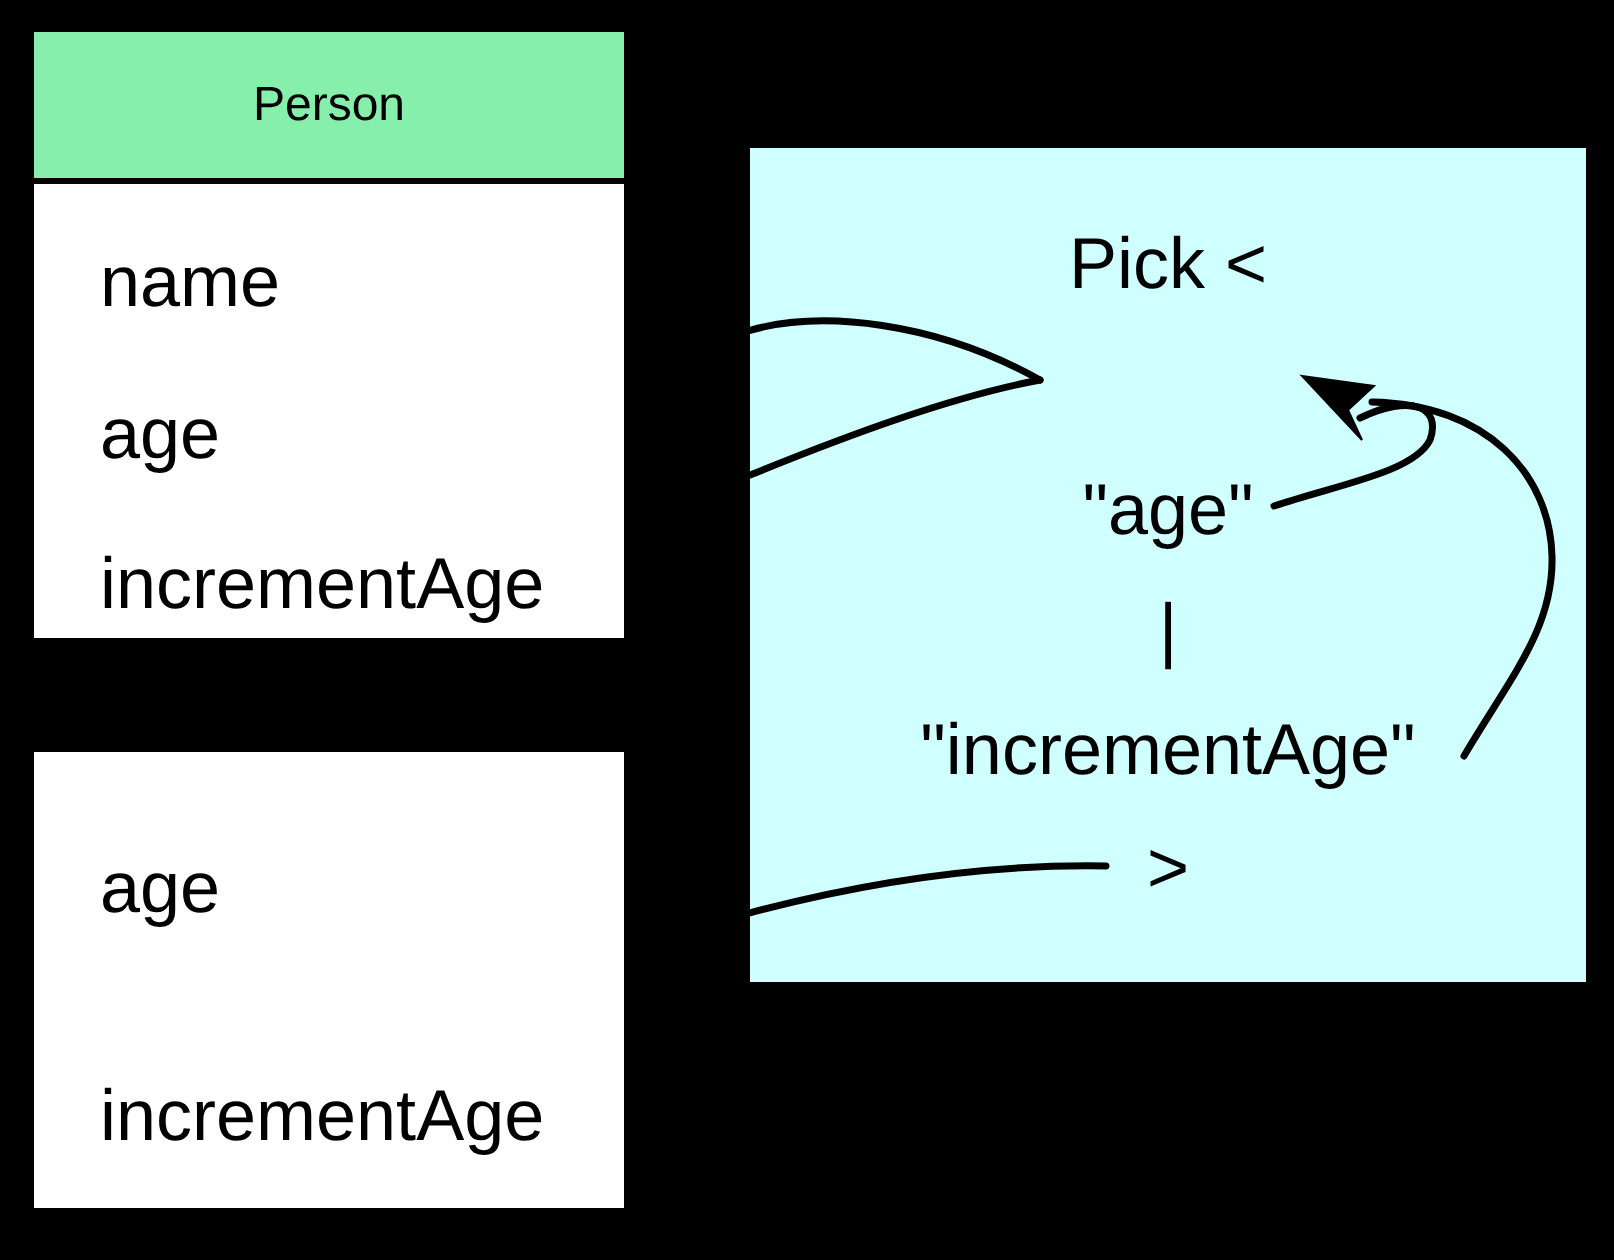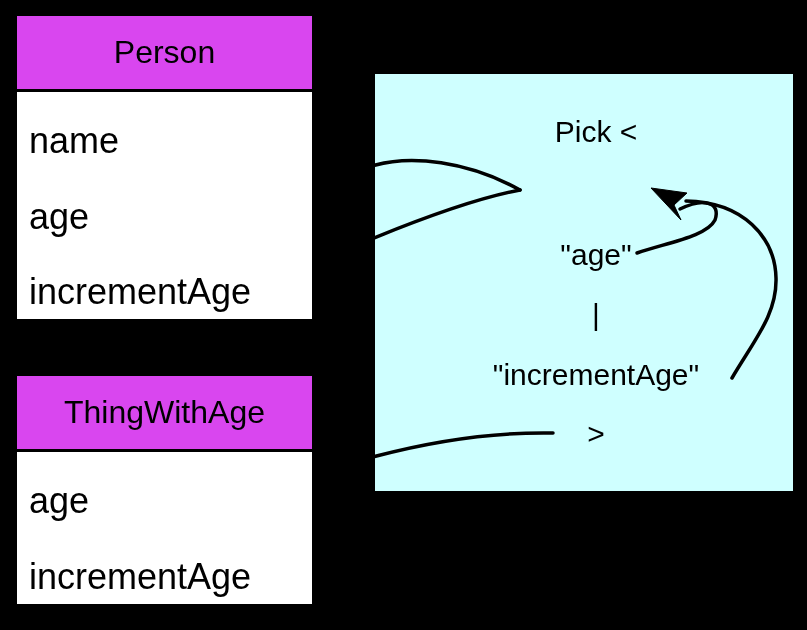--- a/index.html
+++ b/index.html
@@ -24,57 +24,57 @@
     background: #ffffff;
     display: flex;
     flex-direction: column;
   }
   #person-box   { left: 14px;  top: 13px;  width: 301px; height: 309px; }
   #thing-box    { left: 14px;  top: 373px; width: 301px; height: 234px; }
 
   .class-header {
     height: 73px;
     flex: 0 0 73px;
-    background: #d946ef;
+    background: #86efac;
     border-bottom: 3px solid #000000;
     display: flex;
     align-items: center;
     justify-content: center;
-    font-size: 32px;
+    font-size: 24px;
   }
   .class-fields {
     flex: 1;
     display: flex;
     flex-direction: column;
   }
   .class-field {
     flex: 1;
     display: flex;
     align-items: center;
-    padding-left: 12px;
+    padding-left: 33px;
     font-size: 36px;
     margin-top: 22px;
   }
 
   
   #pick-panel {
     position: absolute;
     left: 375px;
     top: 74px;
     width: 418px;
     height: 417px;
     background: #cfffff;
     overflow: hidden;
   }
   .pick-line {
     position: absolute;
-    left: 12px;
+    left: 0;
     width: 100%;
     text-align: center;
-    font-size: 30px;
+    font-size: 36px;
     line-height: 44px;
     white-space: pre;
   }
   #pick-line-0 { top: 36px;  }
   #pick-line-1 { top: 99px;  }
   #pick-line-2 { top: 159px; }
   #pick-line-3 { top: 219px; }
   #pick-line-4 { top: 279px; }
   #pick-line-5 { top: 338px; }
 
@@ -104,21 +104,20 @@
 <div class="class-box" id="person-box">
   <div class="class-header">Person</div>
   <div class="class-fields">
     <div class="class-field">name</div>
     <div class="class-field">age</div>
     <div class="class-field">incrementAge</div>
   </div>
 </div>
 
 <div class="class-box" id="thing-box">
-  <div class="class-header">ThingWithAge</div>
   <div class="class-fields">
     <div class="class-field">age</div>
     <div class="class-field">incrementAge</div>
   </div>
 </div>
 
 <div id="pick-panel">
   <div class="pick-line" id="pick-line-0">Pick &lt;</div>
   <div class="pick-line" id="pick-line-2">"age"</div>
   <div class="pick-line" id="pick-line-3">|</div>

